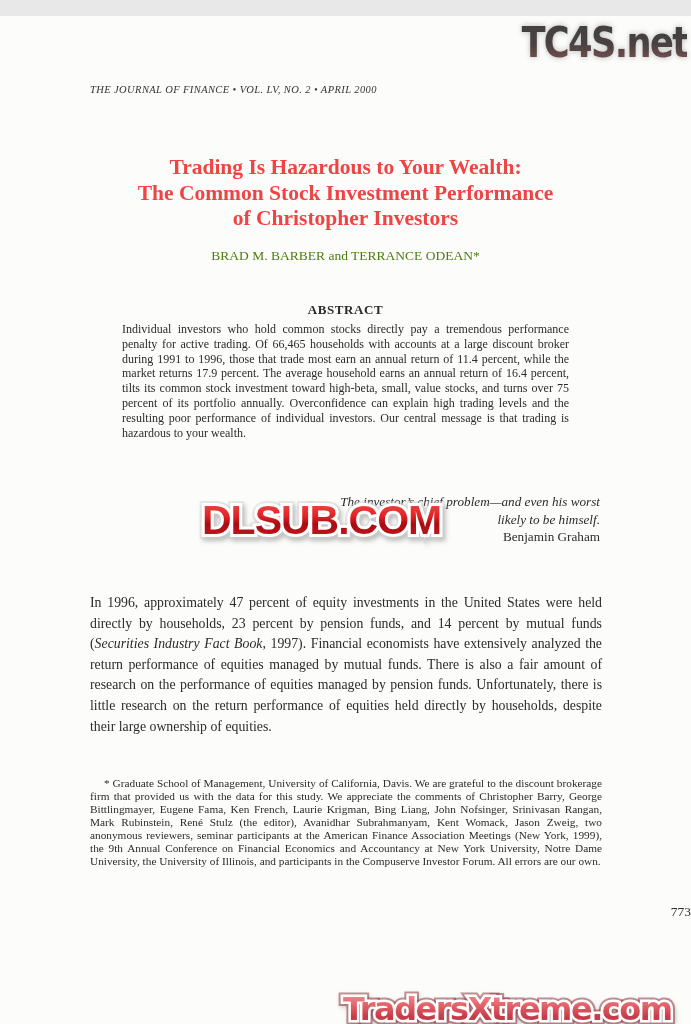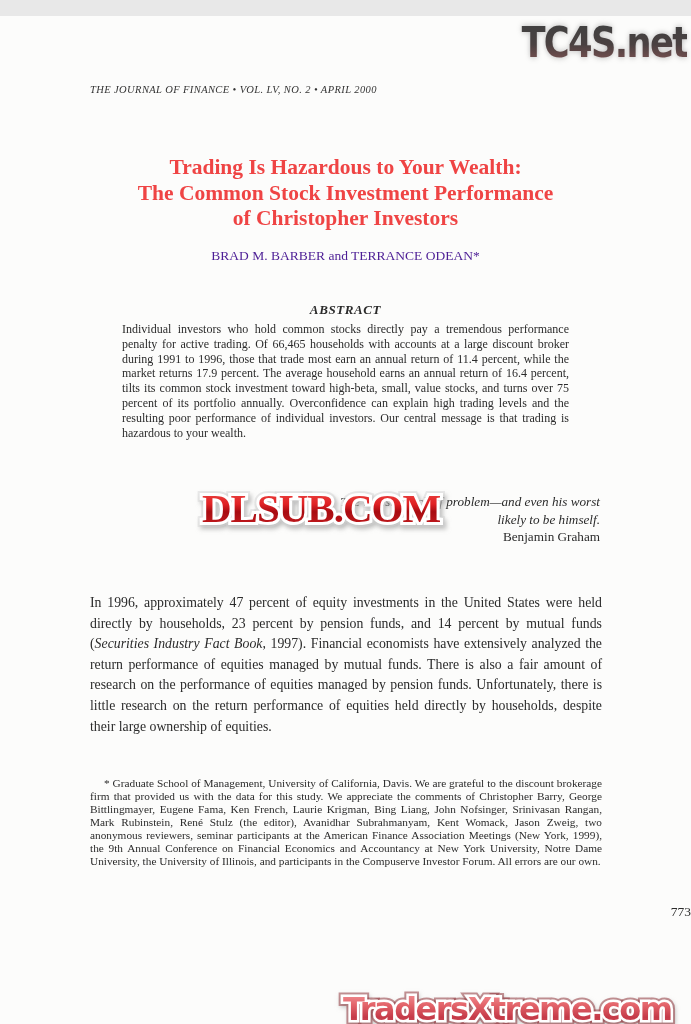--- a/index.html
+++ b/index.html
@@ -31,30 +31,29 @@
     font-weight: bold;
     font-size: 21.5px;
     line-height: 25.5px;
     color: #ef4444;
   }
   .authors {
     position: absolute;
     left: 0; right: 0; top: 232px;
     text-align: center;
     font-size: 13.5px;
-    color: #4c1d95;
+    color: #4d7c0f;
   }
   .abstract-heading {
     position: absolute;
     left: 0; right: 0; top: 286px;
     text-align: center;
     font-size: 13px;
     font-weight: bold;
     letter-spacing: 0.6px;
-    font-style: italic;
   }
   .abstract-text {
     position: absolute;
     left: 122px; top: 306px;
     width: 447px;
     font-size: 12px;
     line-height: 14.8px;
     text-align: justify;
   }
   .epigraph {
@@ -112,23 +111,23 @@
   .wm-tc4s .fill {
     background: linear-gradient(180deg, #414141 15%, #4a4141 55%, #7d5252 92%);
     -webkit-background-clip: text;
     background-clip: text;
     color: transparent;
   }
 
   
   .wm-dlsub {
     position: absolute;
-    left: 202px; top: 468px;
+    left: 202px; top: 481px;
     z-index: 5;
-    font-family: Liberation Serif, serif;
+    font-family: Liberation Sans, sans-serif;
     font-weight: bold;
     font-size: 41px;
     letter-spacing: -1px;
     filter: drop-shadow(2px 3px 2px rgba(130,130,130,0.55));
   }
   .wm-dlsub .stroke-outer { -webkit-text-stroke: 10px rgba(210,210,210,0.45); color: transparent; }
   .wm-dlsub .stroke-white { -webkit-text-stroke: 6px #ffffff; color: #ffffff; }
   .wm-dlsub .fill {
     background: linear-gradient(180deg, #f0534d 4%, #e02124 42%, #a80c11 58%, #cf2024 100%);
     -webkit-background-clip: text;

